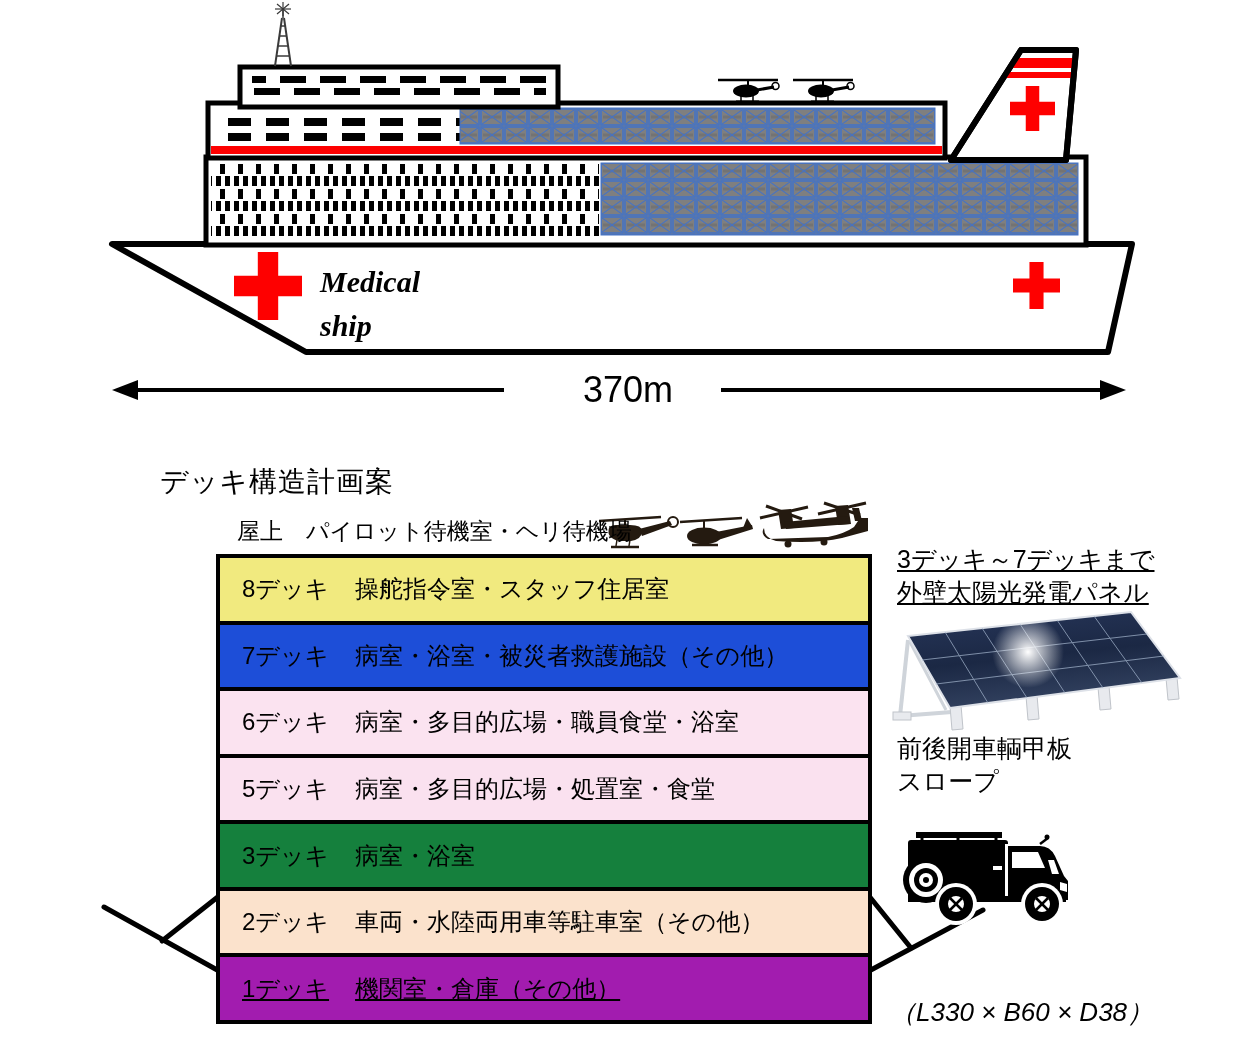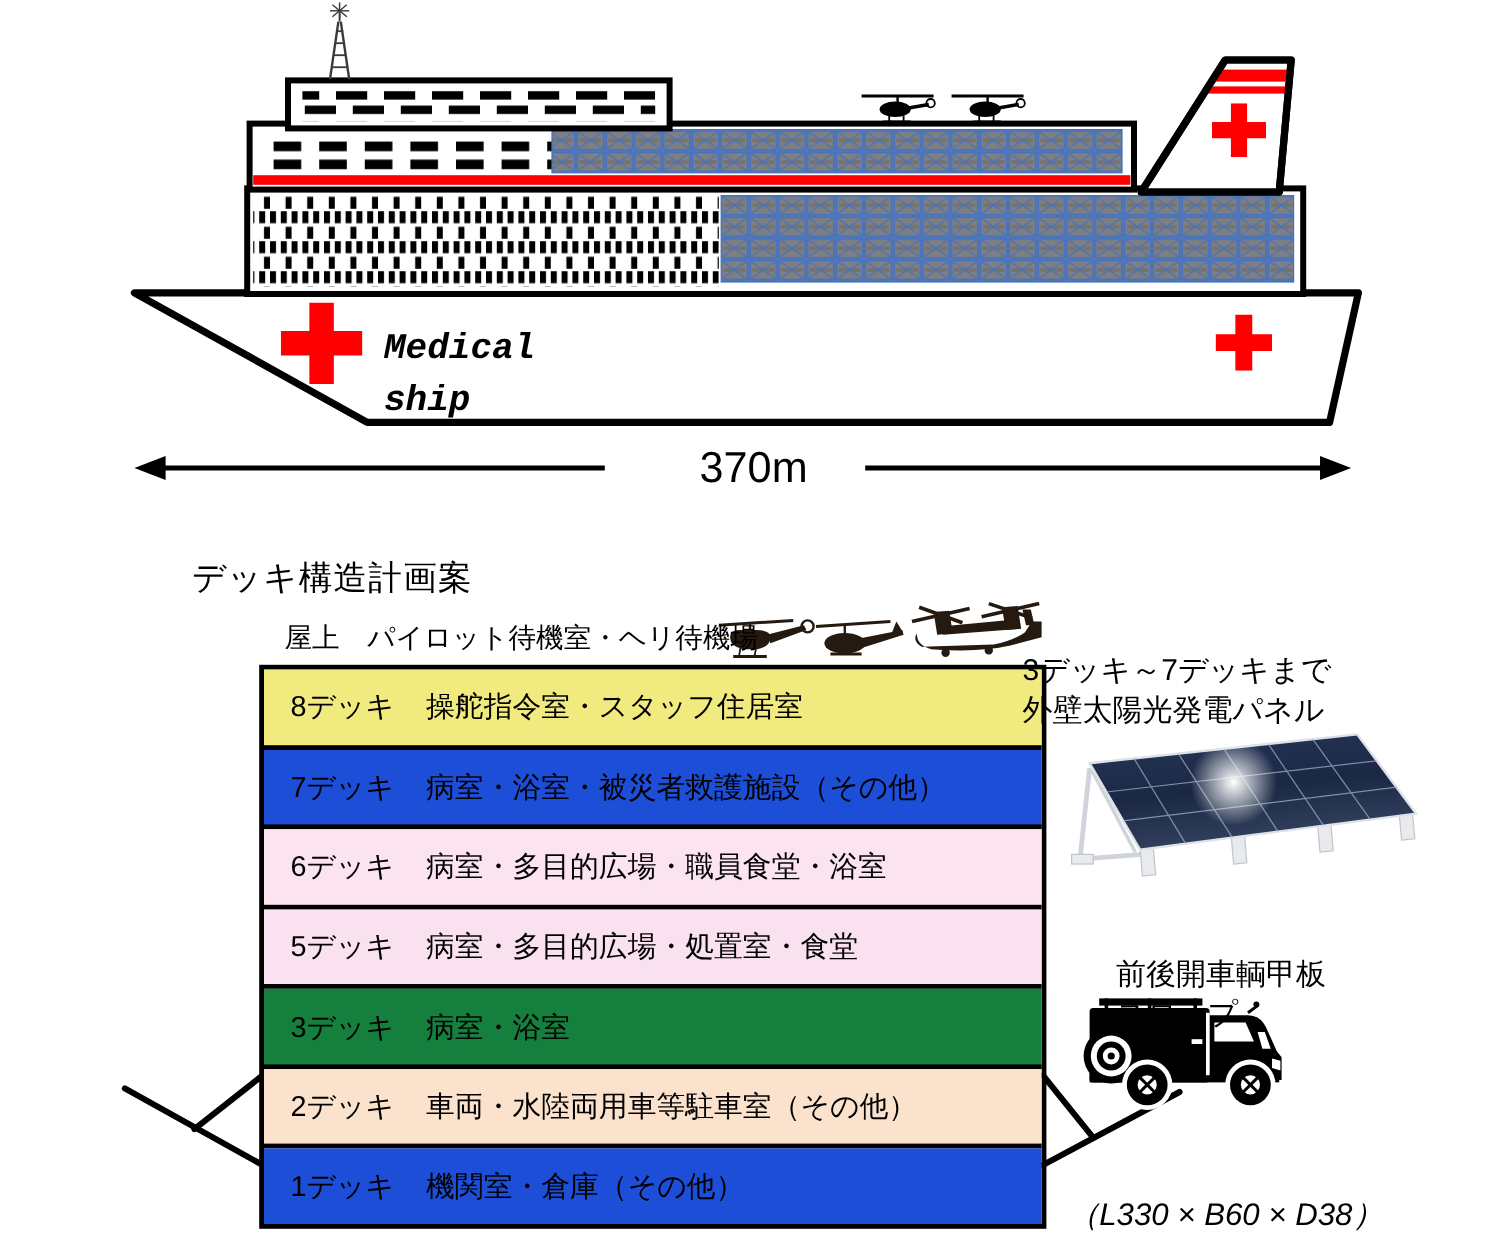--- a/index.html
+++ b/index.html
@@ -2,26 +2,26 @@
 <html><head>
 <meta charset="utf-8">
 <style>
   html,body{margin:0;padding:0;background:#fff;}
   .stage{position:relative;width:1250px;height:1050px;background:#fff;overflow:hidden;
          font-family:"Liberation Sans","DejaVu Sans",sans-serif;color:#000;}
   .art{position:absolute;left:0;top:0;}
   .abs{position:absolute;white-space:nowrap;}
   .plan-title{left:160px;top:463px;font-size:28px;letter-spacing:1px;}
   .rooftop{left:237px;top:516px;font-size:23px;}
-  .ship-name{left:320px;top:270px;font-size:30px;font-weight:bold;font-style:italic;
-             font-family:Liberation Mono, monospace;line-height:1.45;}
+  .ship-name{left:320px;top:260px;font-size:30px;font-weight:bold;font-style:italic;
+             font-family:Liberation Serif, serif;line-height:1.45;}
   .length-label{left:628px;top:390px;font-size:36px;transform:translate(-50%,-50%);}
   .note{font-size:25px;line-height:1.3;}
-  .solar-note{left:852px;top:543px;}
-  .ramp-note{left:897px;top:796px;margin-left:33px;}
+  .solar-note{left:897px;top:543px;text-decoration:underline;}
+  .ramp-note{left:897px;top:732px;}
   .dims{left:890px;top:995px;font-size:26px;font-style:italic;}
   .deck-table{position:absolute;left:216px;top:554px;width:656px;height:470px;
               border:4px solid #000;box-sizing:border-box;display:flex;flex-direction:column;}
   .deck-row{flex:1;display:flex;align-items:center;gap:26px;padding-left:22px;
             border-bottom:4px solid #000;font-size:24px;}
   .deck-row:last-child{border-bottom:none;}
   .deck-no{flex:0 0 auto;}
 </style>
 </head>
 <body>
@@ -271,21 +271,21 @@
     <span class="deck-rooms">病室・多目的広場・処置室・食堂</span>
   </div>
   <div class="deck-row" style="background: #15803d;">
     <span class="deck-no">3デッキ</span>
     <span class="deck-rooms">病室・浴室</span>
   </div>
   <div class="deck-row" style="background: rgb(251, 226, 204);">
     <span class="deck-no">2デッキ</span>
     <span class="deck-rooms">車両・水陸両用車等駐車室（その他）</span>
   </div>
-  <div class="deck-row" style="background: #1d4ed8;">
+  <div class="deck-row" style="background: #a21caf; text-decoration: underline;">
     <span class="deck-no">1デッキ</span>
     <span class="deck-rooms">機関室・倉庫（その他）</span>
   </div>
 </div>
 
 <div class="abs note solar-note">
   <div>3デッキ～7デッキまで</div>
   <div>外壁太陽光発電パネル</div>
 </div>
 

